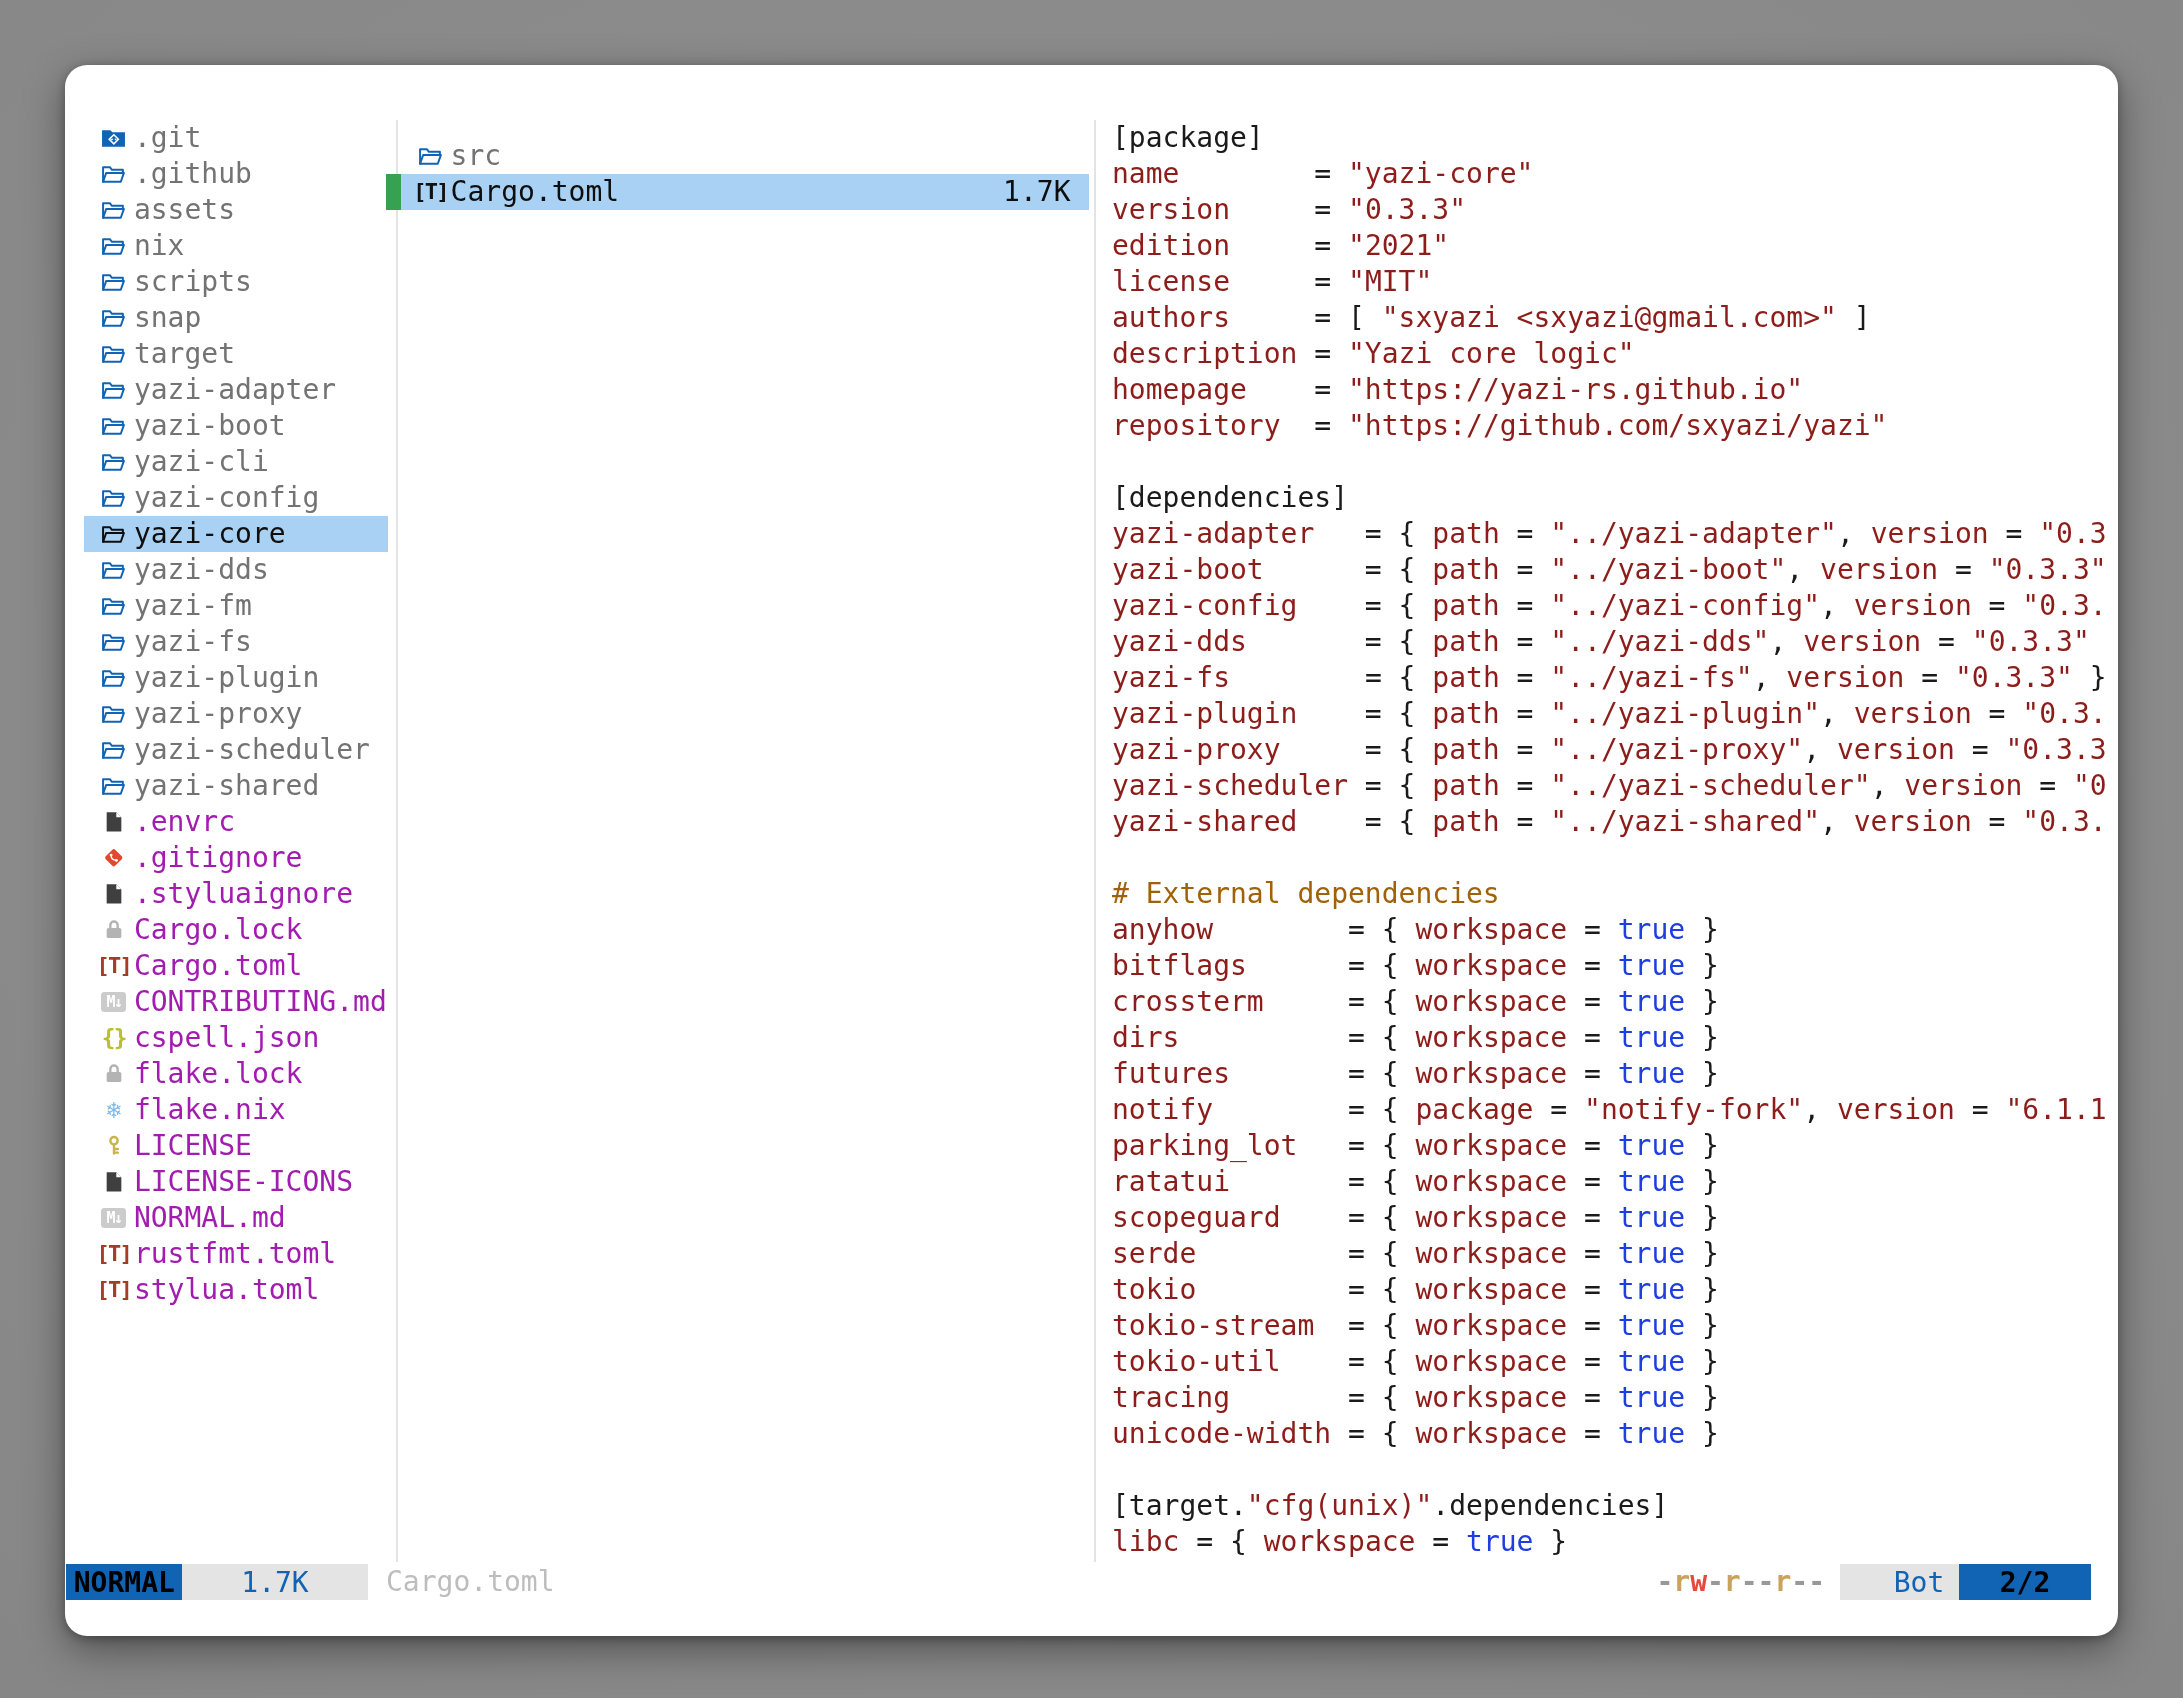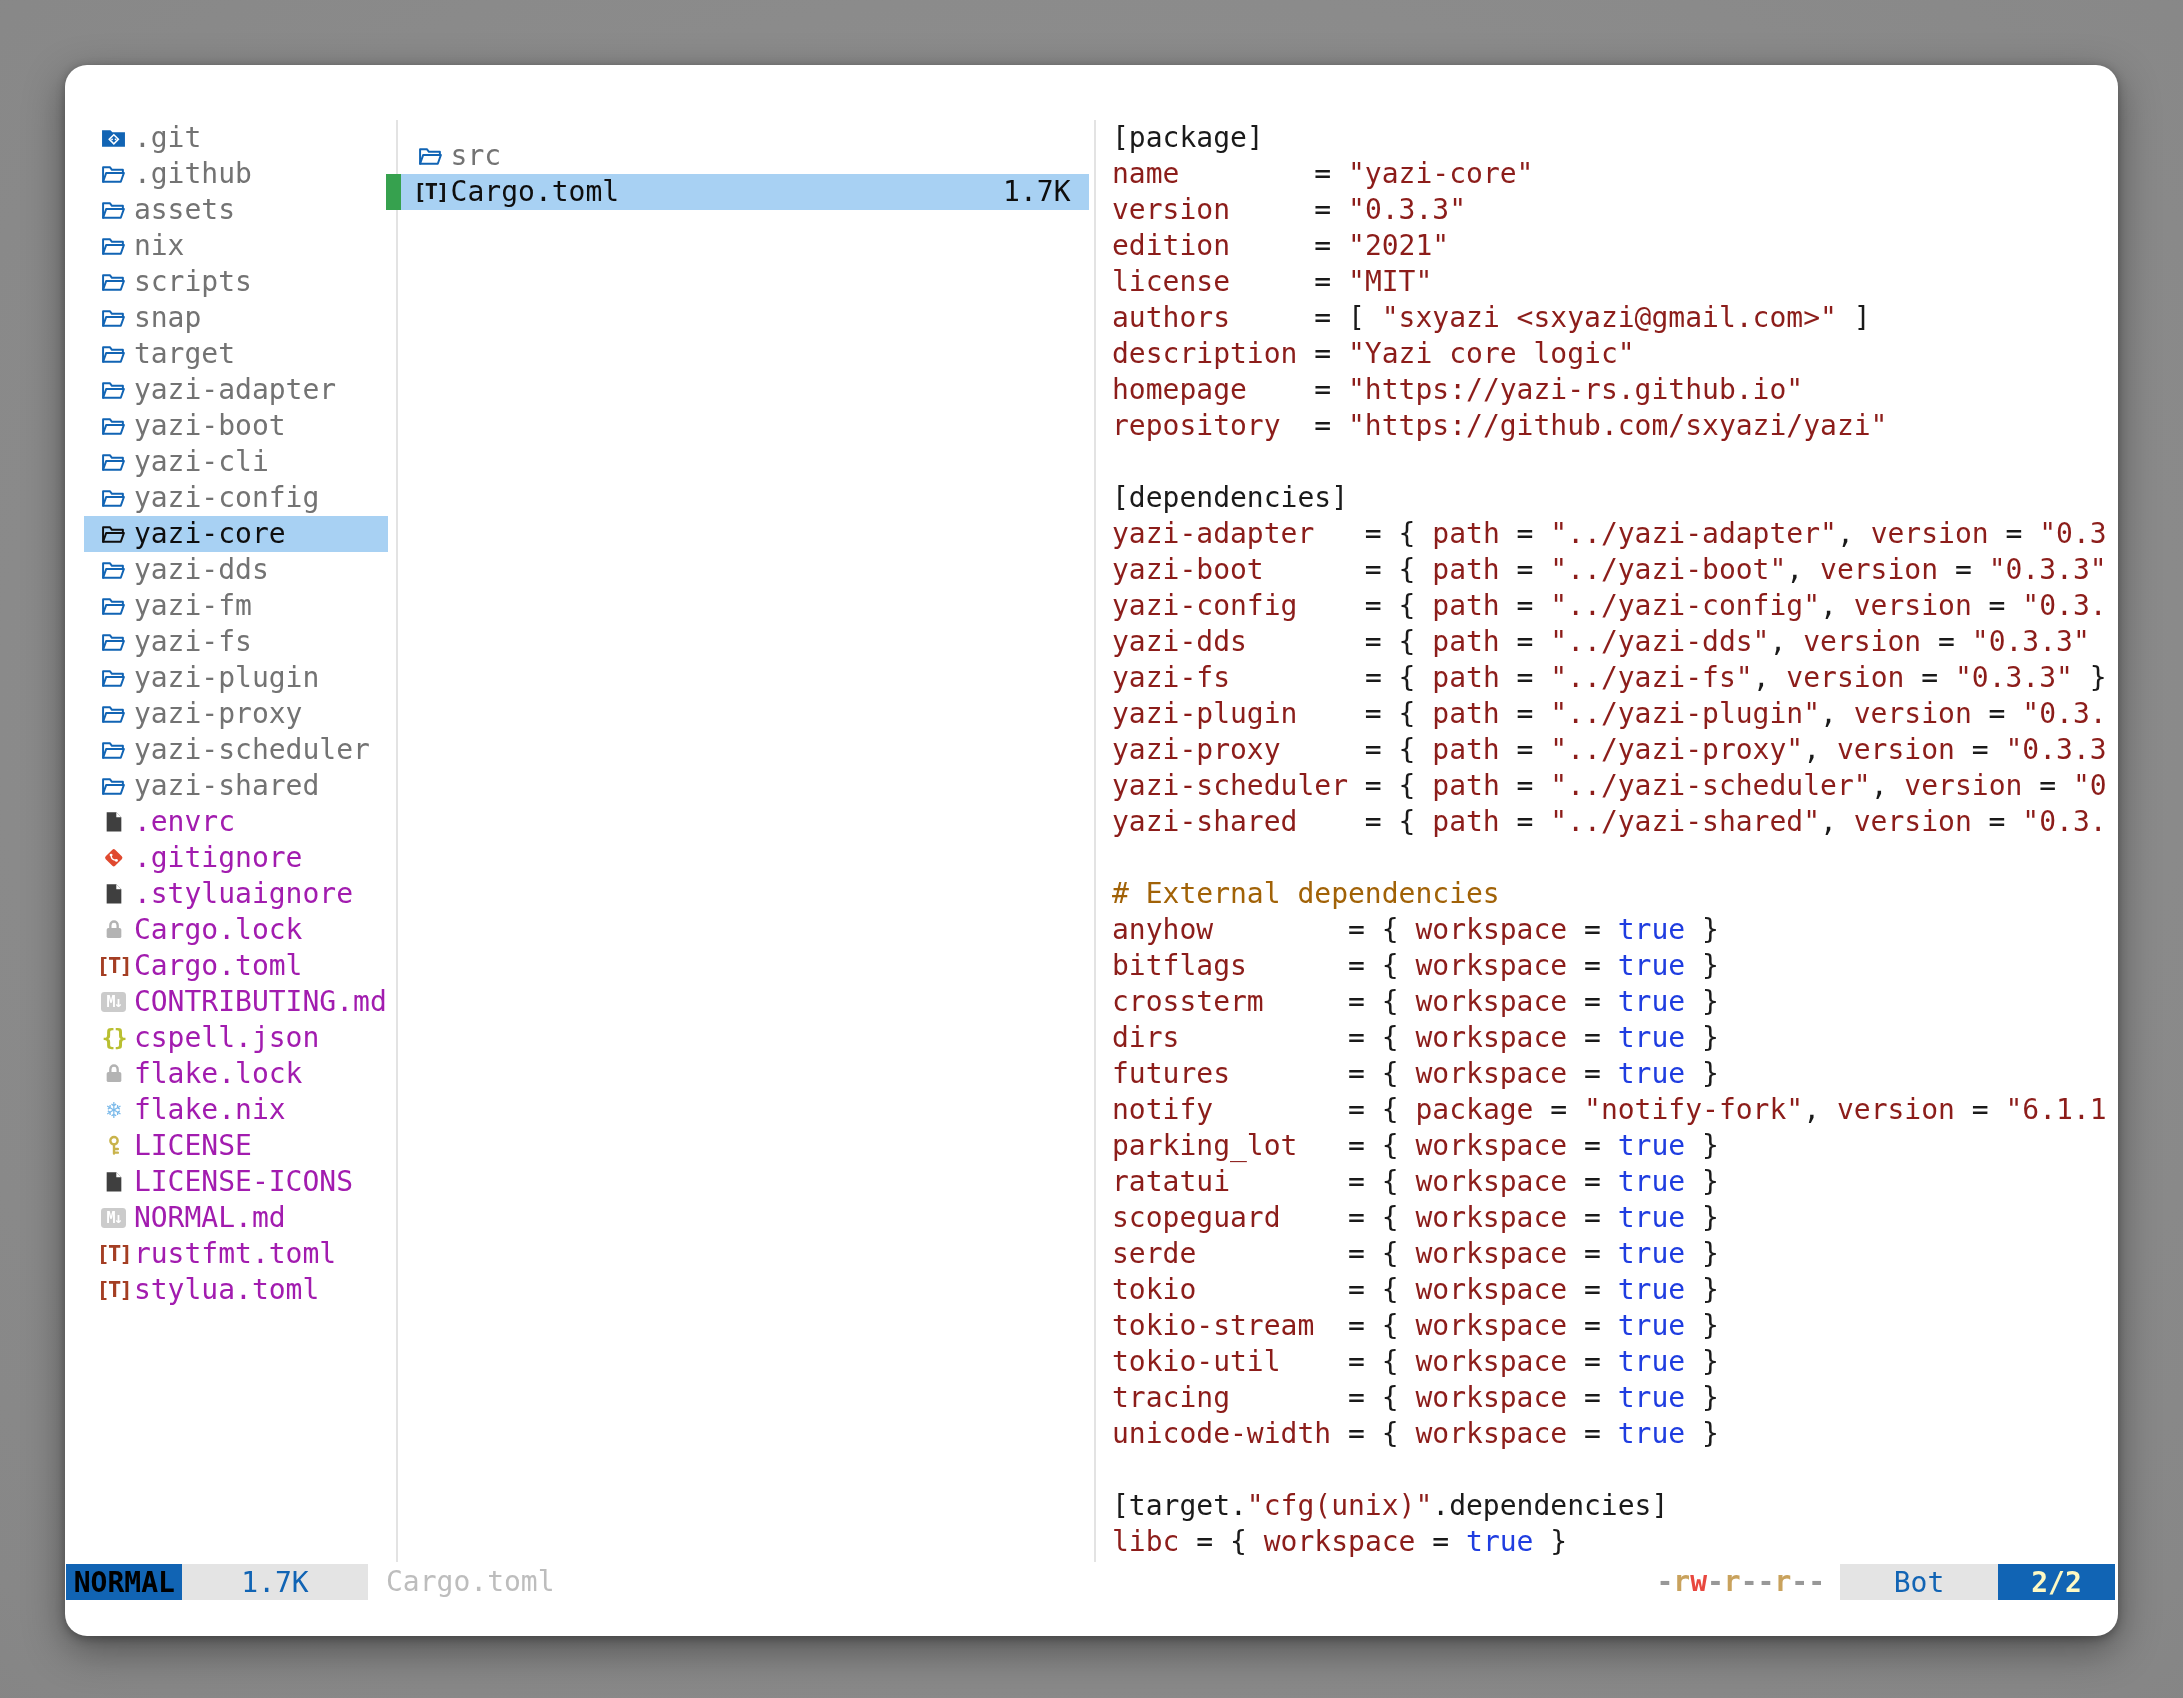--- a/index.html
+++ b/index.html
@@ -51,21 +51,21 @@
   .seg-g { color:#a16207; }
 
   #status-bar { position:absolute; left:0; top:1499px; width:2053px; height:36px; font-size:28px; }
   .badge { position:absolute; top:0; height:36px; display:flex; align-items:center; justify-content:center; }
   #mode-badge { left:0.8px;    width:117px; background:#1164B4; color:#000000; font-weight:bold; }
   #size-badge { left:117px;  width:186px; background:#E4E4E4; color:#1164B4; }
   #status-filename { position:absolute; left:321px; top:0; height:36px; line-height:36px; color:#BDBDBD; }
   #perms { position:absolute; right:293px; top:0; height:36px; line-height:36px; font-weight:bold; white-space:pre; }
   .pm-d { color:#989898; } .pm-r { color:#C9A25D; } .pm-w { color:#E8483F; }
   #pos-badge  { left:1775px; width:158px; background:#E4E4E4; color:#1164B4; }
-  #page-badge { left:1933px; width:117px; background:#1164B4; color:#fef9c3; font-weight:bold; }
+  #page-badge { left:1894px; width:132px; background:#1164B4; color:#000000; font-weight:bold; }
 </style>
 </head>
 <body>
 
 <div class="window">
   <div class="sep" id="sep1"></div>
   <div class="sep" id="sep2"></div>
 
   <div class="pane" id="parent-pane">
       <div class="row kind-folder">

